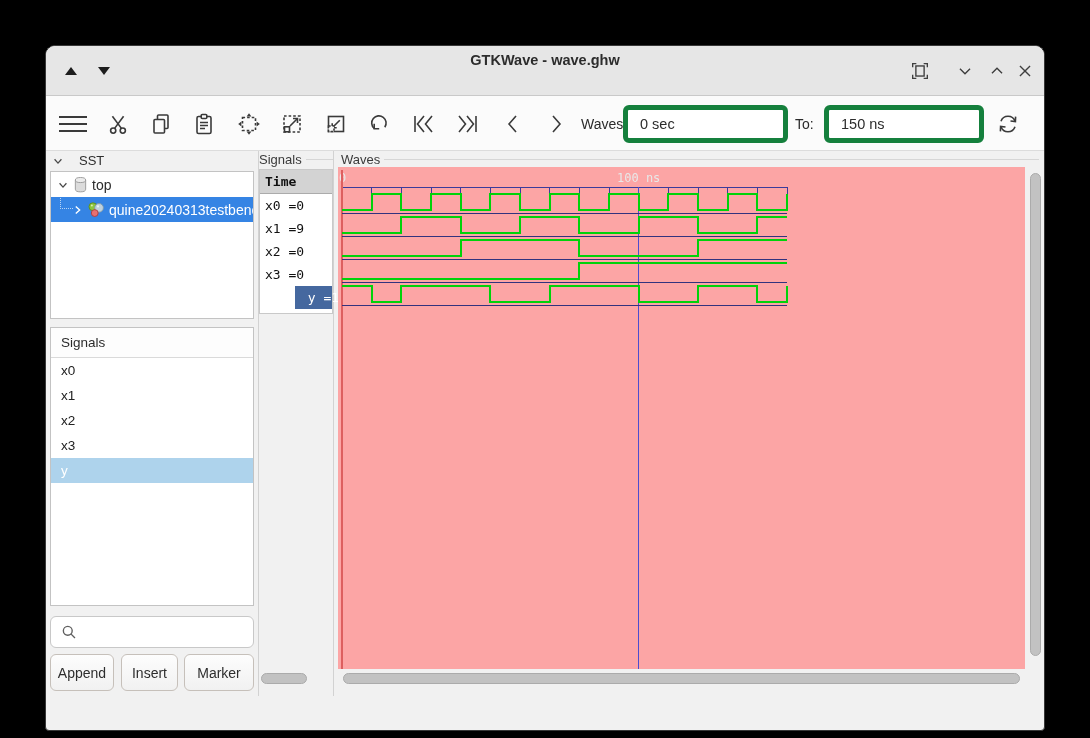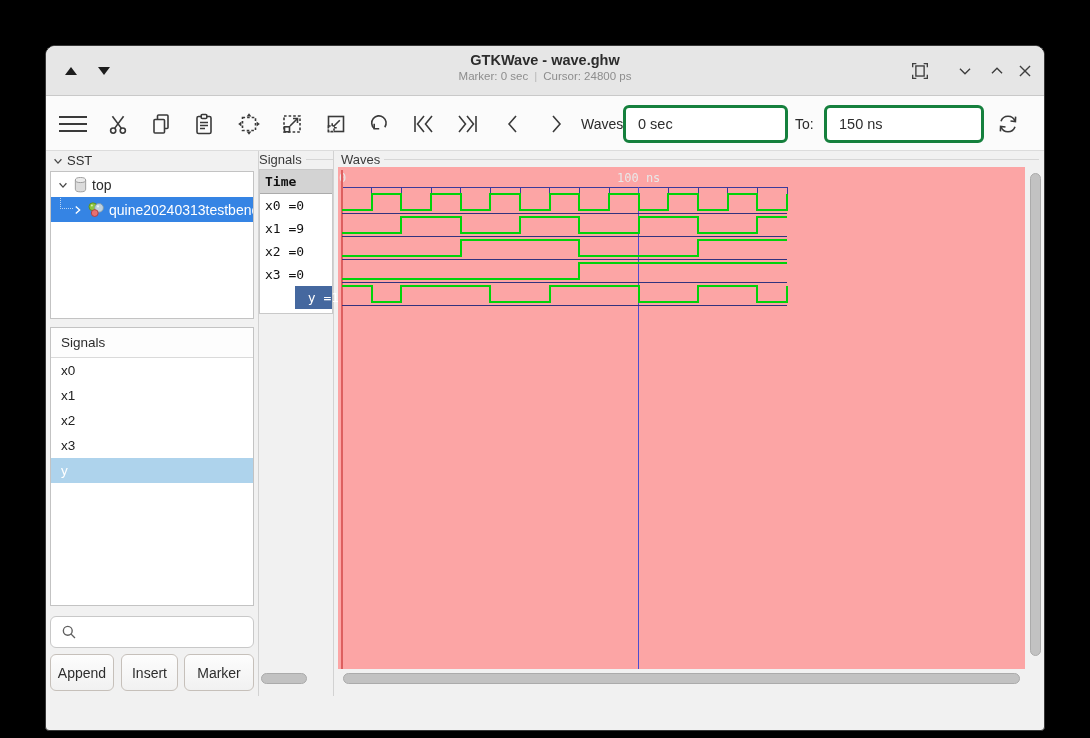--- a/index.html
+++ b/index.html
@@ -18,32 +18,32 @@
   #win-sub { margin-top:2px; font-size:11.5px; color:#8d8d8d; }
   #win-sub .div { color:#b8b8b8; padding:0 6px; }
   .win-ctl { position:absolute; top:13px; width:24px; height:24px; display:flex; align-items:center; justify-content:center; }
   .win-ctl svg { stroke:#3f3f3f; fill:none; stroke-width:1.5; }
 
   
   #toolbar { position:absolute; left:0; top:50px; width:100%; height:55px; background:#fbfbfb; border-bottom:1px solid #dcdcdc; }
   .tool-btn { position:absolute; top:9px; width:38px; height:38px; border-radius:6px; display:flex; align-items:center; justify-content:center; }
   .tool-btn svg { stroke:#3a3a3a; fill:none; stroke-width:1.6; }
   .tb-label { position:absolute; top:20px; font-size:14px; color:#2b2b2b; }
-  .tb-input { position:absolute; top:9px; height:38px; background:#fff; border:3px solid #15803d; border-radius:6px;
+  .tb-input { position:absolute; top:9px; height:38px; background:#fff; border:5px solid #15803d; border-radius:6px;
               font-size:14.5px; color:#2d2d2d; padding-left:12px; font-family:"Liberation Sans",sans-serif; }
 
   
   #content { position:absolute; left:0; top:105px; width:100%; height:545px; background:#f1f1f1; }
   .v-div { position:absolute; top:0; width:1px; height:545px; background:#d2d2d2; }
 
   .frame-label { position:absolute; display:flex; align-items:center; font-size:13px; color:#3a3a3a; }
   .frame-label .line { height:1px; background:#d6d6d6; }
 
   
-  #sst-header { position:absolute; left:6px; top:2px; display:flex; align-items:center; gap:3px; font-size:13px; color:#2e2e2e; }
+  #sst-header { position:absolute; left:6px; top:2px; display:flex; align-items:center; gap:15px; font-size:13px; color:#2e2e2e; }
   #tree-box { position:absolute; left:4px; top:20px; width:204px; height:148px; background:#fff; border:1px solid #c3c3c3; }
   .tree-row { position:relative; height:25px; display:flex; align-items:center; font-size:14px; color:#2b2b2b; overflow:hidden; white-space:nowrap; }
   .tree-row.selected { background:#3584e4; color:#fff; }
   .guide { position:absolute; left:9px; top:-6px; width:13px; height:18px; border-left:1px dotted rgba(255,255,255,.65); border-bottom:1px dotted rgba(255,255,255,.65); }
   .expander { display:flex; align-items:center; justify-content:center; width:16px; height:16px; flex:none; }
   .tree-icon { display:flex; align-items:center; margin:0 4px 0 2px; flex:none; }
 
   #siglist-box { position:absolute; left:4px; top:176px; width:204px; height:279px; background:#fff; border:1px solid #c3c3c3; }
   #siglist-header { height:30px; line-height:30px; padding-left:10px; font-size:13.5px; color:#2b2b2b; border-bottom:1px solid #dadada; background:#fdfdfd; }
   .sig-item { height:25px; line-height:25px; padding-left:10px; font-size:13.5px; color:#222; }
@@ -73,23 +73,20 @@
 
   <div id="titlebar">
     <div class="tb-arrow" style="left:16px">
           <div class="tri-up"></div>
         </div>
     <div class="tb-arrow" style="left:49px">
           <div class="tri-down"></div>
         </div>
     <div id="title-block">
       <div id="win-title">GTKWave - wave.ghw</div>
-      <div id="win-sub">
-        <span>Marker: 0 sec</span><span class="div">|</span><span>Cursor: 24800 ps</span>
-      </div>
     </div>
     <div class="win-ctl" style="left:862px">
       <svg width="22" height="22" viewBox="0 0 24 24">
         <rect x="7.5" y="6.5" width="9" height="11"></rect>
         <path d="M4,8 V4 H8 M16,4 H20 V8 M20,16 V20 H16 M8,20 H4 V16"></path>
       </svg>
     </div>
     <div class="win-ctl" style="left:907px">
       <svg width="22" height="22" viewBox="0 0 24 24">
             <polyline points="6.5,9.5 12,15 17.5,9.5"></polyline>

